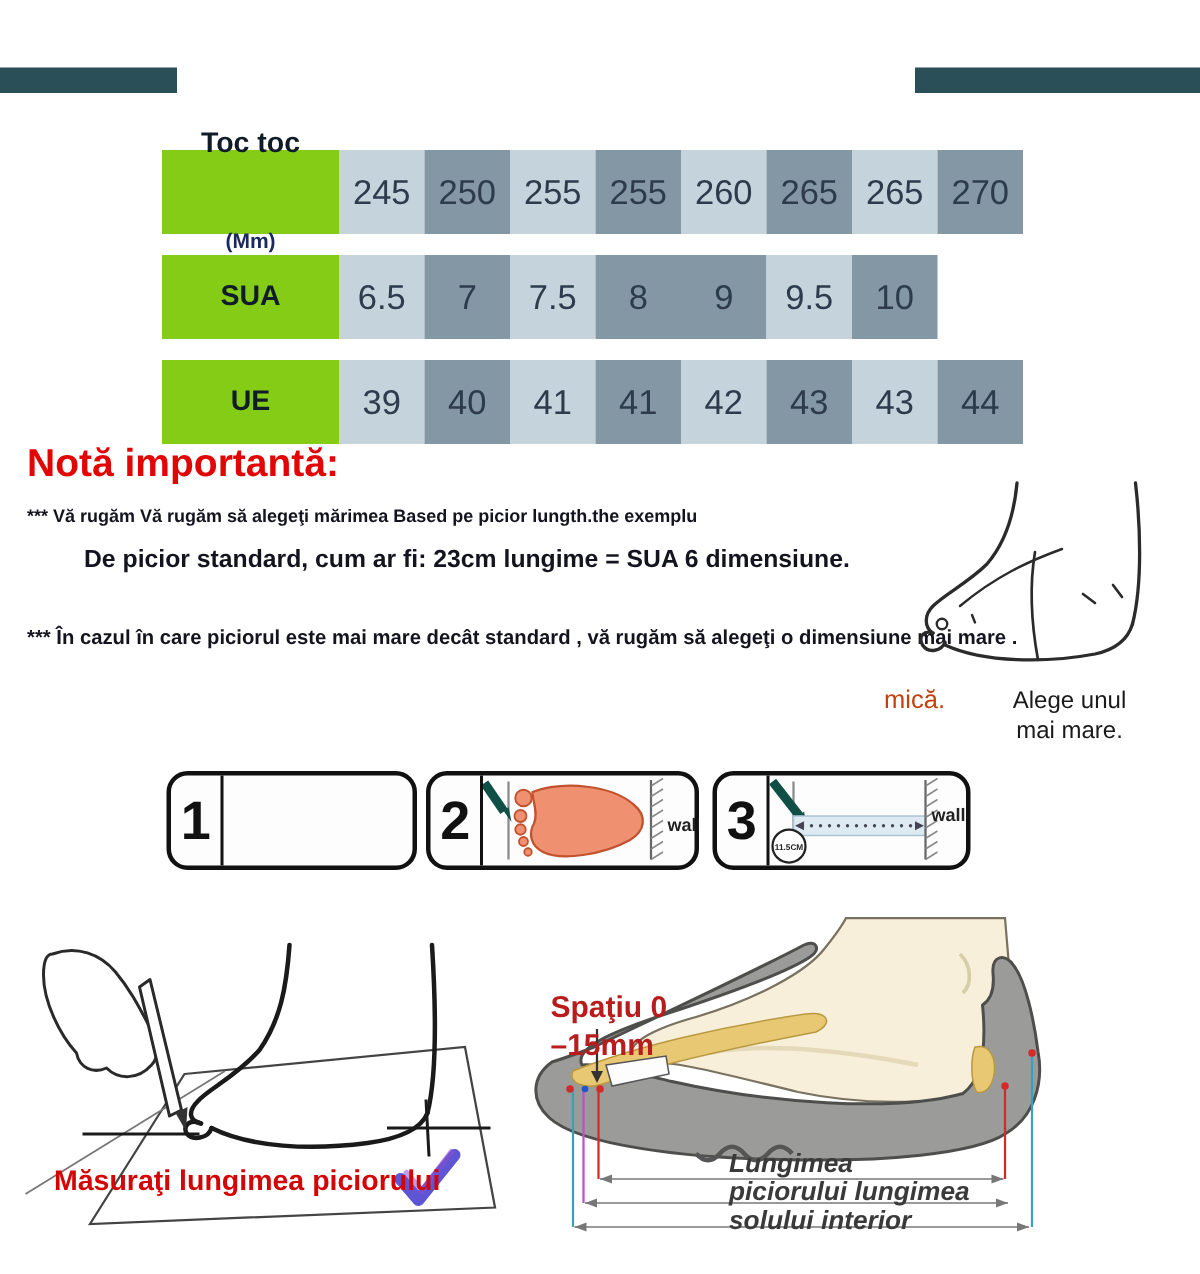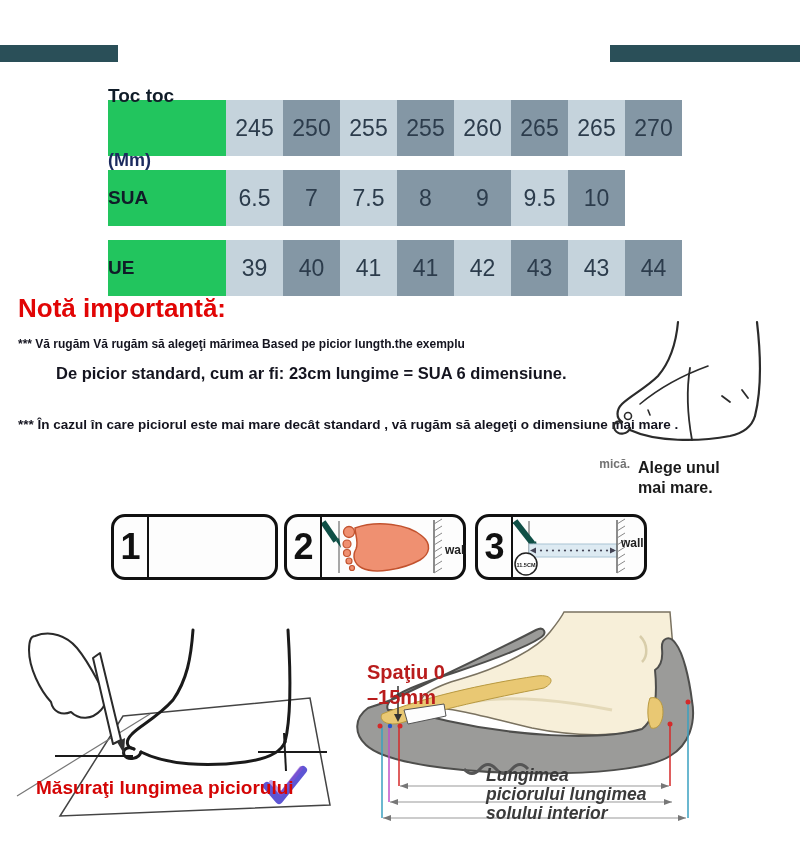--- a/index.html
+++ b/index.html
@@ -9,38 +9,38 @@
   
   .hbar{position:absolute;height:17px;background:#2a4f58;top:45px;}
   .hbar.left{left:0;width:118px;}
   .hbar.right{left:610px;width:190px;}
   .page-title{position:absolute;top:40px;left:0;width:800px;text-align:center;
     font-size:21px;font-weight:bold;color:#22333c;letter-spacing:.2px;}
 
   
   .size-table{position:absolute;left:108px;top:100px;}
   .t-row{display:flex;margin-bottom:14px;}
-  .t-head{width:118px;height:56px;background:#22c55e;display:flex;flex-direction:column;
-    justify-content:center;color:#101c28;font-weight:bold;font-size:19px;line-height:20px;}
-  .t-head .sub{font-size:18px;color:#1b2a5e;font-weight:bold;margin-top:44px;}
+  .t-head{width:118px;height:56px;background:#84cc16;display:flex;flex-direction:column;
+    align-items:center;justify-content:center;color:#101c28;font-weight:bold;font-size:19px;line-height:20px;}
+  .t-head .sub{font-size:14px;color:#1b2a5e;font-weight:bold;margin-top:44px;}
   .t-head .sub:empty{display:none;}
   .cell{width:57px;height:56px;display:flex;align-items:center;justify-content:center;
     font-size:23px;color:#2c3c4c;font-weight:500;}
   .cell.light{background:#c5d3dc;}
   .cell.dark{background:#8497a5;}
 
   
   .note-head{position:absolute;left:18px;top:293px;font-size:26px;font-weight:bold;color:#e10505;}
   .p1l1{position:absolute;left:18px;top:337px;font-size:12px;font-weight:bold;color:#14141f;}
   .p1l2{position:absolute;left:56px;top:364px;font-size:16.5px;font-weight:bold;color:#14141f;}
   .p2l1{position:absolute;left:18px;top:417px;font-size:13.5px;font-weight:bold;color:#14141f;}
   .p2l2{position:absolute;left:46px;top:437px;font-size:16.5px;font-weight:bold;color:#14141f;}
-  .p2l3{position:absolute;left:560px;top:457px;width:70px;text-align:right;font-size:12px;font-weight:bold;color:#737373;}
-  .choose{position:absolute;left:638px;top:458px;width:150px;
-    font-size:16px;font-weight:bold;color:#1a1a1a;line-height:20px;}
+  .p2l3{position:absolute;left:560px;top:457px;width:70px;text-align:right;font-size:17px;font-weight:normal;color:#c2410c;}
+  .choose{position:absolute;left:638px;top:458px;width:150px;text-align:center;
+    font-size:16px;font-weight:normal;color:#1a1a1a;line-height:20px;}
 
   
   .panel{position:absolute;top:514px;height:66px;border:3px solid #111;border-radius:14px;
     background:#fdfdfd;display:flex;box-sizing:border-box;}
   .panel .num{width:33px;display:flex;align-items:center;justify-content:center;
     font-size:36px;font-weight:bold;color:#111;border-right:2px solid #111;}
   .panel .art{flex:1;position:relative;}
   .panel svg{position:absolute;left:0;top:0;}
 
   

